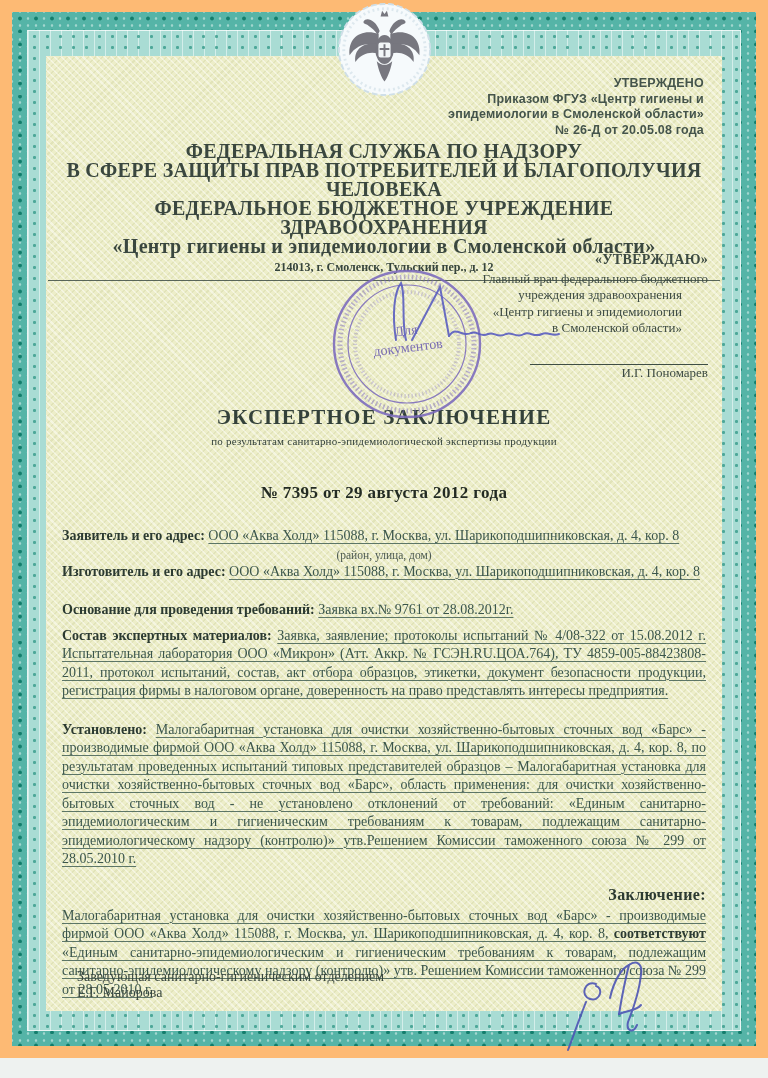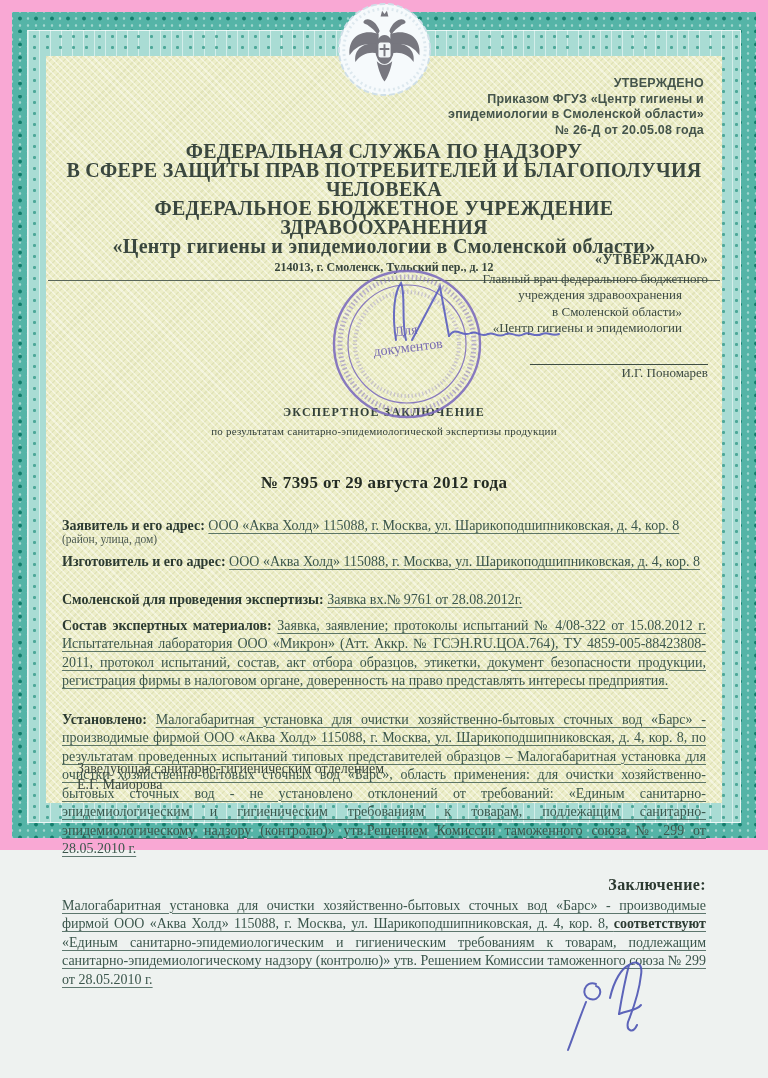--- a/index.html
+++ b/index.html
@@ -1,19 +1,19 @@
 <!DOCTYPE html>
 <html><head>
 <meta charset="utf-8">
 <style>
   * { margin:0; padding:0; box-sizing:border-box; }
   html,body { width:768px; height:1078px; }
   body { font-family:"Liberation Serif", serif; background:#eef2f0; overflow:hidden; }
 
-  .page { position:relative; width:768px; height:850px; background:#f9a8d4; }
+  .page { position:relative; width:768px; height:1058px; background:#fdba74; }
 
   
   .band-outer {
     position:absolute; left:12px; top:12px; right:12px; bottom:12px;
     background-color:#55b4a7;
     background-image:
       radial-gradient(circle, rgba(13,122,104,0.95) 1.4px, rgba(13,122,104,0) 2.4px),
       radial-gradient(circle, rgba(255,255,255,0.45) 0.9px, rgba(255,255,255,0) 1.6px);
     background-size:16px 13px, 8px 7px;
     background-position:0 0, 4px 3px;
@@ -65,41 +65,41 @@
     z-index:3;
   }
   .approve-right .approve-title { font-weight:bold; font-size:14px; margin-bottom:2px; letter-spacing:0.3px; }
   .approve-right .pad { padding-right:26px; }
   .sig-row { display:flex; justify-content:flex-end; align-items:flex-end; margin-top:14px;flex-direction:column; }
   .sig-line { width:178px; border-bottom:1.3px solid #3e4e45; height:14px; }
   .signer { margin-left:10px; white-space:nowrap; }
 
   
   .title-block { margin-top:124px; text-align:center; color:#32403a; }
-  .title-main { font-weight:bold; font-size:12px; letter-spacing:1.2px; color:#33413a; }
+  .title-main { font-weight:bold; font-size:21px; letter-spacing:1.2px; color:#33413a; }
   .title-sub  { margin-top:5px; font-size:11px; letter-spacing:0.2px; }
 
   .number-line {
     margin-top:36px; text-align:center;
     font-weight:bold; font-size:17px; color:#232b23; letter-spacing:0.4px;
   }
 
   
   .field { font-size:14px; line-height:18.5px; color:#3b564c; text-align:justify; }
   .field .lbl { font-weight:bold; color:#2b3a31; }
   .u {
     text-decoration:underline;
     text-decoration-color:rgba(56,88,77,0.8);
     text-decoration-thickness:1px;
     text-underline-offset:3px;
   }
   .applicant { margin-top:24px; position:relative; }
   .hint {
-    position:absolute; left:0; right:0; top:13px;
-    font-size:11.5px; color:#4c5a51; pointer-events:none;
+    position:absolute; left:0; right:0; top:19px;
+    text-align:center; font-size:11.5px; color:#4c5a51; pointer-events:none;
   }
   .manufacturer { margin-top:17px; }
   .basis { margin-top:20px; }
   .materials { margin-top:7px; }
   .established { margin-top:20px; }
 
   .conclusion-h { margin-top:17px; text-align:right; font-weight:bold; font-size:16px; color:#2c3a31; letter-spacing:0.4px; }
   .conclusion-p { margin-top:3px; }
   .conclusion-p .b { font-weight:bold; color:#2b3a31; }
 
@@ -146,22 +146,22 @@
       <div>ФЕДЕРАЛЬНОЕ БЮДЖЕТНОЕ УЧРЕЖДЕНИЕ ЗДРАВООХРАНЕНИЯ</div>
       <div>«Центр гигиены и эпидемиологии в Смоленской области»</div>
     </div>
 
     <div class="org-address">214013, г. Смоленск, Тульский пер., д. 12</div>
 
     <div class="approve-right">
       <div class="approve-title">«УТВЕРЖДАЮ»</div>
       <div>Главный врач федерального бюджетного</div>
       <div class="pad">учреждения здравоохранения</div>
+      <div class="pad">«Центр гигиены и эпидемиологии</div>
       <div class="pad">в Смоленской области»</div>
-      <div class="pad">«Центр гигиены и эпидемиологии</div>
       <div class="sig-row">
         <span class="sig-line"></span>
         <span class="signer">И.Г. Пономарев</span>
       </div>
     </div>
 
     <div class="title-block">
       <div class="title-main">ЭКСПЕРТНОЕ ЗАКЛЮЧЕНИЕ</div>
       <div class="title-sub">по результатам санитарно-эпидемиологической экспертизы продукции</div>
     </div>
@@ -173,21 +173,21 @@
       <span class="u">ООО «Аква Холд» 115088, г. Москва, ул. Шарикоподшипниковская, д. 4, кор. 8</span>
       <span class="hint">(район, улица, дом)</span>
     </div>
 
     <div class="field manufacturer">
       <span class="lbl">Изготовитель и его адрес:</span>
       <span class="u">ООО «Аква Холд» 115088, г. Москва, ул. Шарикоподшипниковская, д. 4, кор. 8</span>
     </div>
 
     <div class="field basis">
-      <span class="lbl">Смоленской для проведения экспертизы:</span>
+      <span class="lbl">Основание для проведения требований:</span>
       <span class="u">Заявка вх.№ 9761 от 28.08.2012г.</span>
     </div>
 
     <div class="field materials">
       <span class="lbl">Состав экспертных материалов:</span>
       <span class="u">Заявка, заявление; протоколы испытаний № 4/08-322 от 15.08.2012 г. Испытательная лаборатория ООО «Микрон» (Атт. Аккр. № ГСЭН.RU.ЦОА.764), ТУ 4859-005-88423808-2011, протокол испытаний, состав,  акт отбора образцов,  этикетки,  документ безопасности продукции,  регистрация фирмы в налоговом органе, доверенность на право представлять интересы предприятия.</span>
     </div>
 
     <div class="field established">
       <span class="lbl">Установлено:</span>

